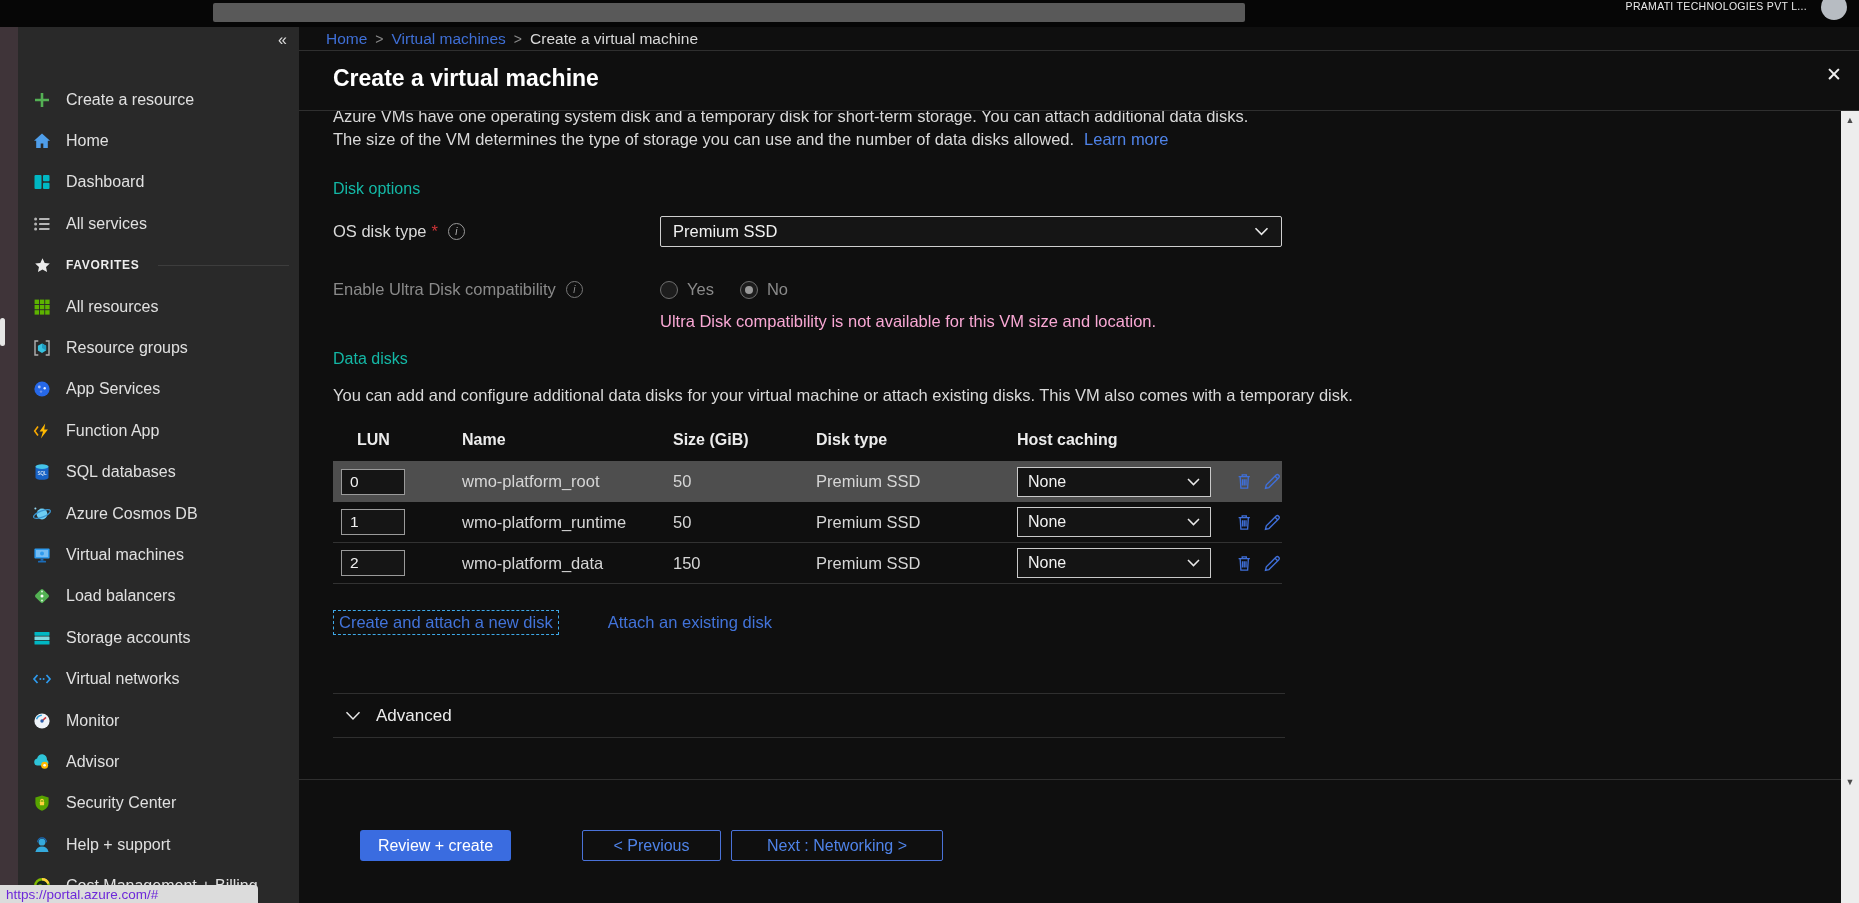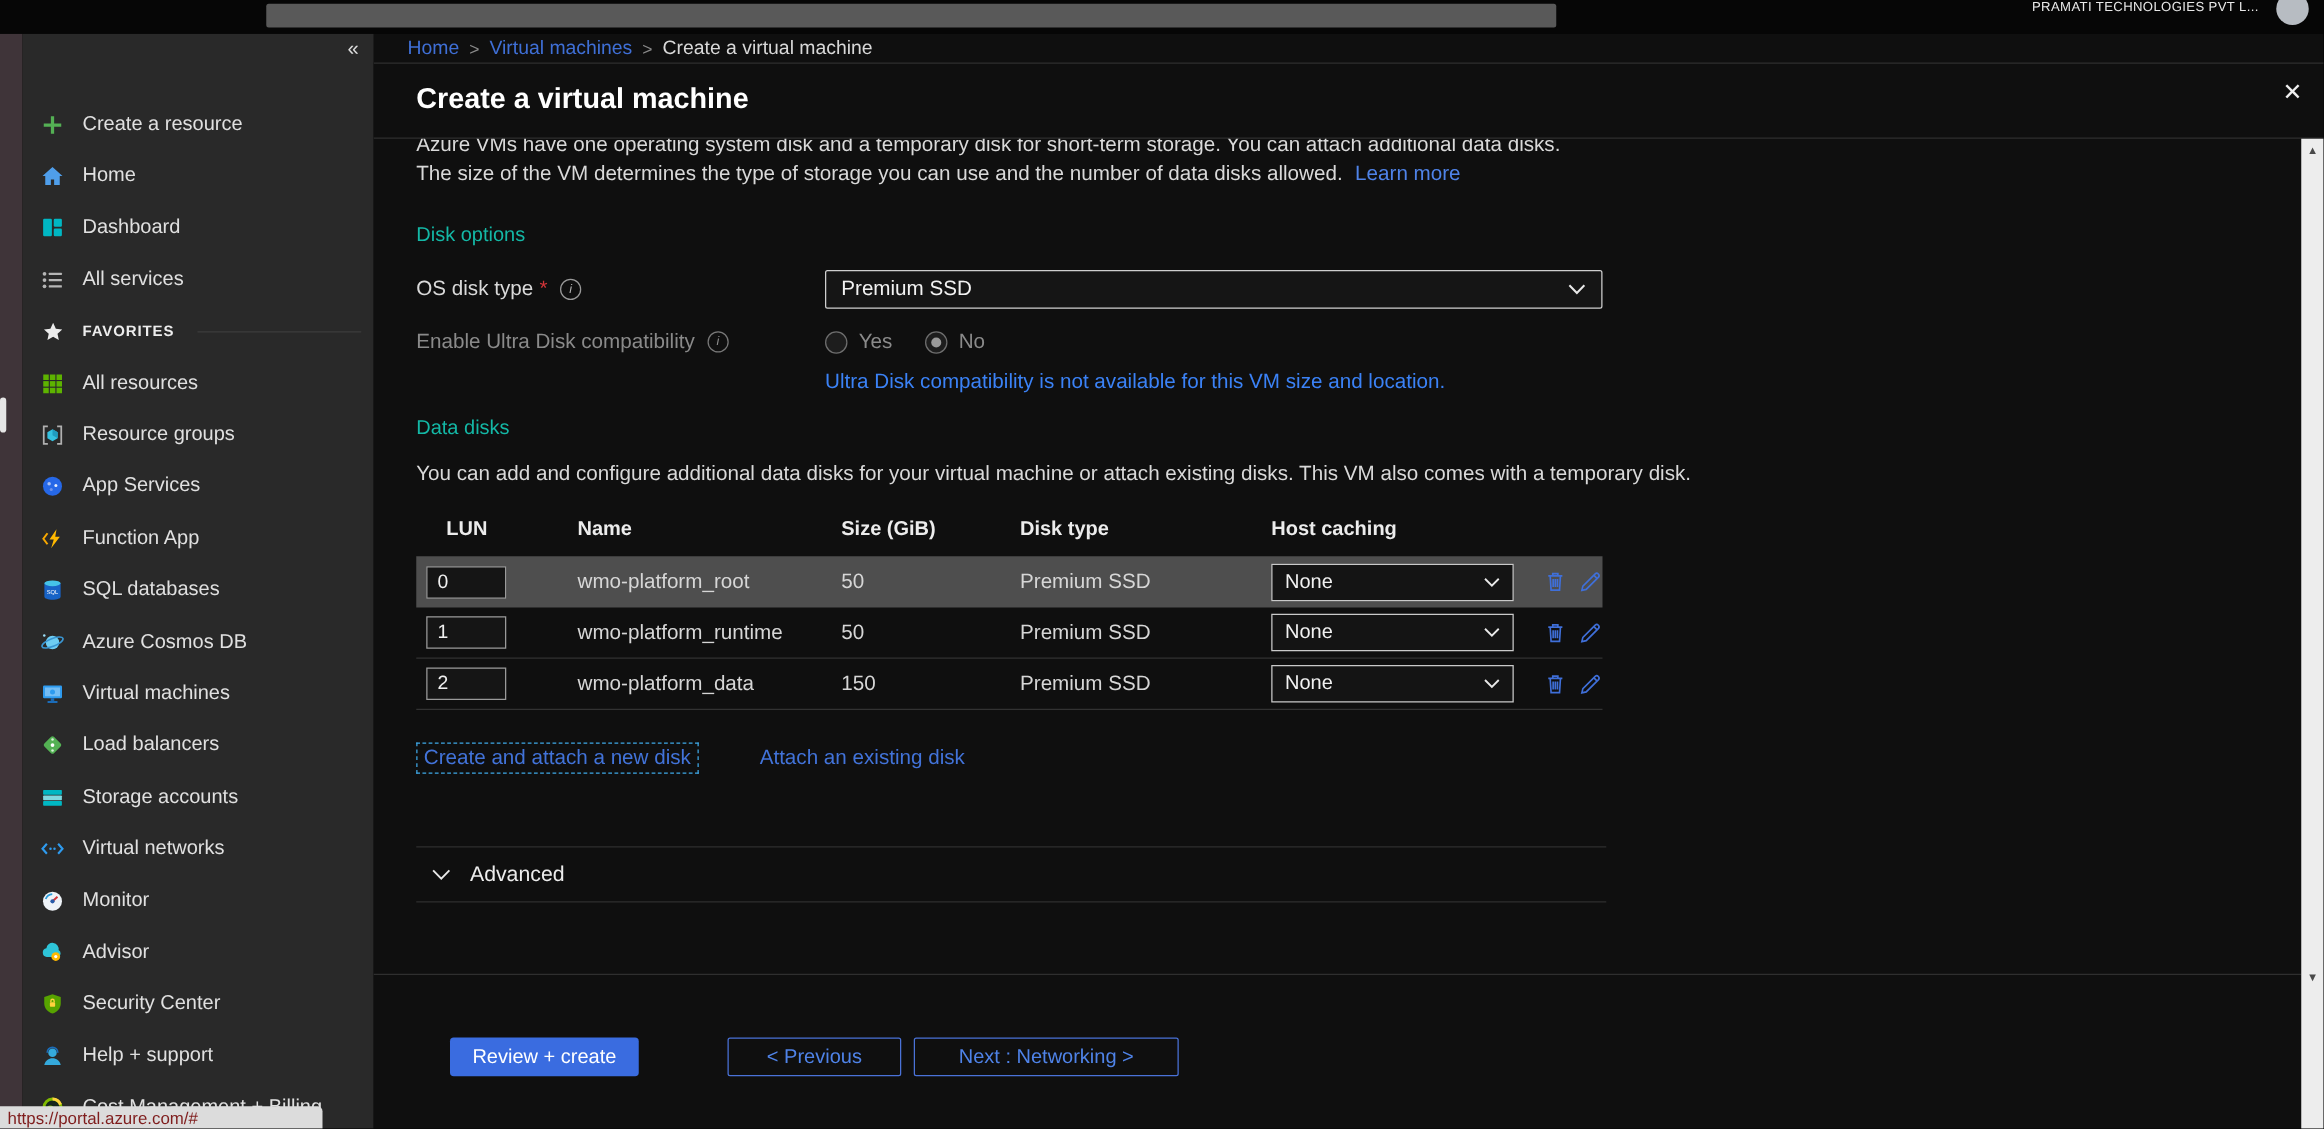--- a/index.html
+++ b/index.html
@@ -20,21 +20,21 @@
   
   .sidebar{position:absolute;left:18px;top:27px;width:281px;bottom:0;background:#292929;overflow:hidden;}
   .collapse{position:absolute;top:4px;right:12px;font-size:16px;color:#dcdcdc;cursor:pointer;}
   .nav{position:absolute;top:52px;left:0;right:0;}
   .nav-item{height:41.4px;display:flex;align-items:center;padding-left:13px;gap:13px;font-size:16px;color:#e0e0e0;cursor:pointer;}
   .nav-item .ic{width:22px;height:20px;display:flex;align-items:center;justify-content:center;flex-shrink:0;}
   .nav-item.fav{font-size:12px;font-weight:700;letter-spacing:.7px;color:#ededed;}
   .fav-line{flex:1;height:1px;background:#3d3d3d;margin:0 10px 0 6px;}
 
   
-  .status-url{position:absolute;left:0;bottom:0;width:252px;height:16px;background:#dcdcdc;color:#7f1d1d;
+  .status-url{position:absolute;left:0;bottom:0;width:252px;height:16px;background:#dcdcdc;color:#6d28d9;
               font-size:13.5px;padding:2px 0 0 6px;border-top-right-radius:4px;white-space:nowrap;overflow:hidden;z-index:40;}
 
   
   .main{position:absolute;left:299px;top:27px;right:0;bottom:0;background:#0f0f0f;}
   .breadcrumb{height:23px;display:flex;align-items:center;padding-left:27px;font-size:15.5px;}
   .crumb-link{color:#3f6fd6;cursor:pointer;}
   .crumb-sep{color:#8a8a8a;margin:0 8px;font-size:14px;}
   .crumb-current{color:#d8d8d8;}
 
   .panel{position:absolute;left:0;top:23px;right:0;bottom:0;border-top:1px solid #2f2f2f;background:#0f0f0f;}
@@ -63,21 +63,21 @@
             justify-content:space-between;padding:0 12px;font-size:16.5px;color:#f2f2f2;cursor:pointer;box-sizing:border-box;}
   .dd-os{width:622px;}
 
   .radio-group{display:flex;align-items:center;gap:26px;}
   .radio{display:inline-flex;align-items:center;gap:9px;cursor:pointer;}
   .rb{width:18px;height:18px;border:1.5px solid #6e6e6e;border-radius:50%;background:#1d1d1d;
       display:inline-flex;align-items:center;justify-content:center;box-sizing:border-box;}
   .rb .dot{width:8px;height:8px;border-radius:50%;background:#9a9a9a;}
   .rlabel{font-size:16.5px;color:#8a8a8a;}
 
-  .ultra-note{margin-top:13px;padding-left:327px;font-size:16.5px;color:#3b82f6;}
+  .ultra-note{margin-top:13px;padding-left:327px;font-size:16.5px;color:#f9a8d4;}
 
   .dd-desc{margin-top:14px;font-size:16.5px;line-height:26px;color:#d9d9d9;max-width:1020px;}
 
   .t-grid{display:grid;grid-template-columns:129px 211px 143px 201px 211px 54px;align-items:center;width:949px;}
   .t-head{height:32px;margin-top:16px;margin-bottom:5px;font-size:16px;font-weight:700;color:#ececec;}
   .t-head .c0{padding-left:24px;}
   .t-row{height:41px;font-size:16.5px;color:#d6d6d6;border-bottom:1px solid #323232;box-sizing:border-box;}
   .t-row.hl{background:#4e4e4e;border-bottom:none;}
   .lun-input{margin-left:8px;width:54px;height:24px;background:#151515;border:1px solid #9a9a9a;color:#f0f0f0;
              font-size:15.5px;padding:0 0 0 8px;font-family:"Liberation Sans",sans-serif;}
@@ -401,21 +401,21 @@
               <span class="info-i">i</span>
             </div>
             <div class="dropdown dd-os">
               <span>Premium SSD</span>
               <svg width="15" height="9" viewBox="0 0 15 9">
                   <path d="M1.5 1.2L7.5 7.4l6-6.2" stroke="#e8e8e8" stroke-width="1.6" fill="none"></path>
                 </svg>
             </div>
           </div>
 
-          <div class="form-row" style="margin-top:17px;text-align:center;">
+          <div class="form-row" style="margin-top:33px;text-align:center;">
             <div class="form-label disabled">
               <span>Enable Ultra Disk compatibility</span>
               <span class="info-i">i</span>
             </div>
             <div class="radio-group">
               <span class="radio">
                 <span class="rb"></span>
                 <span class="rlabel">Yes</span>
               </span>
               <span class="radio">

